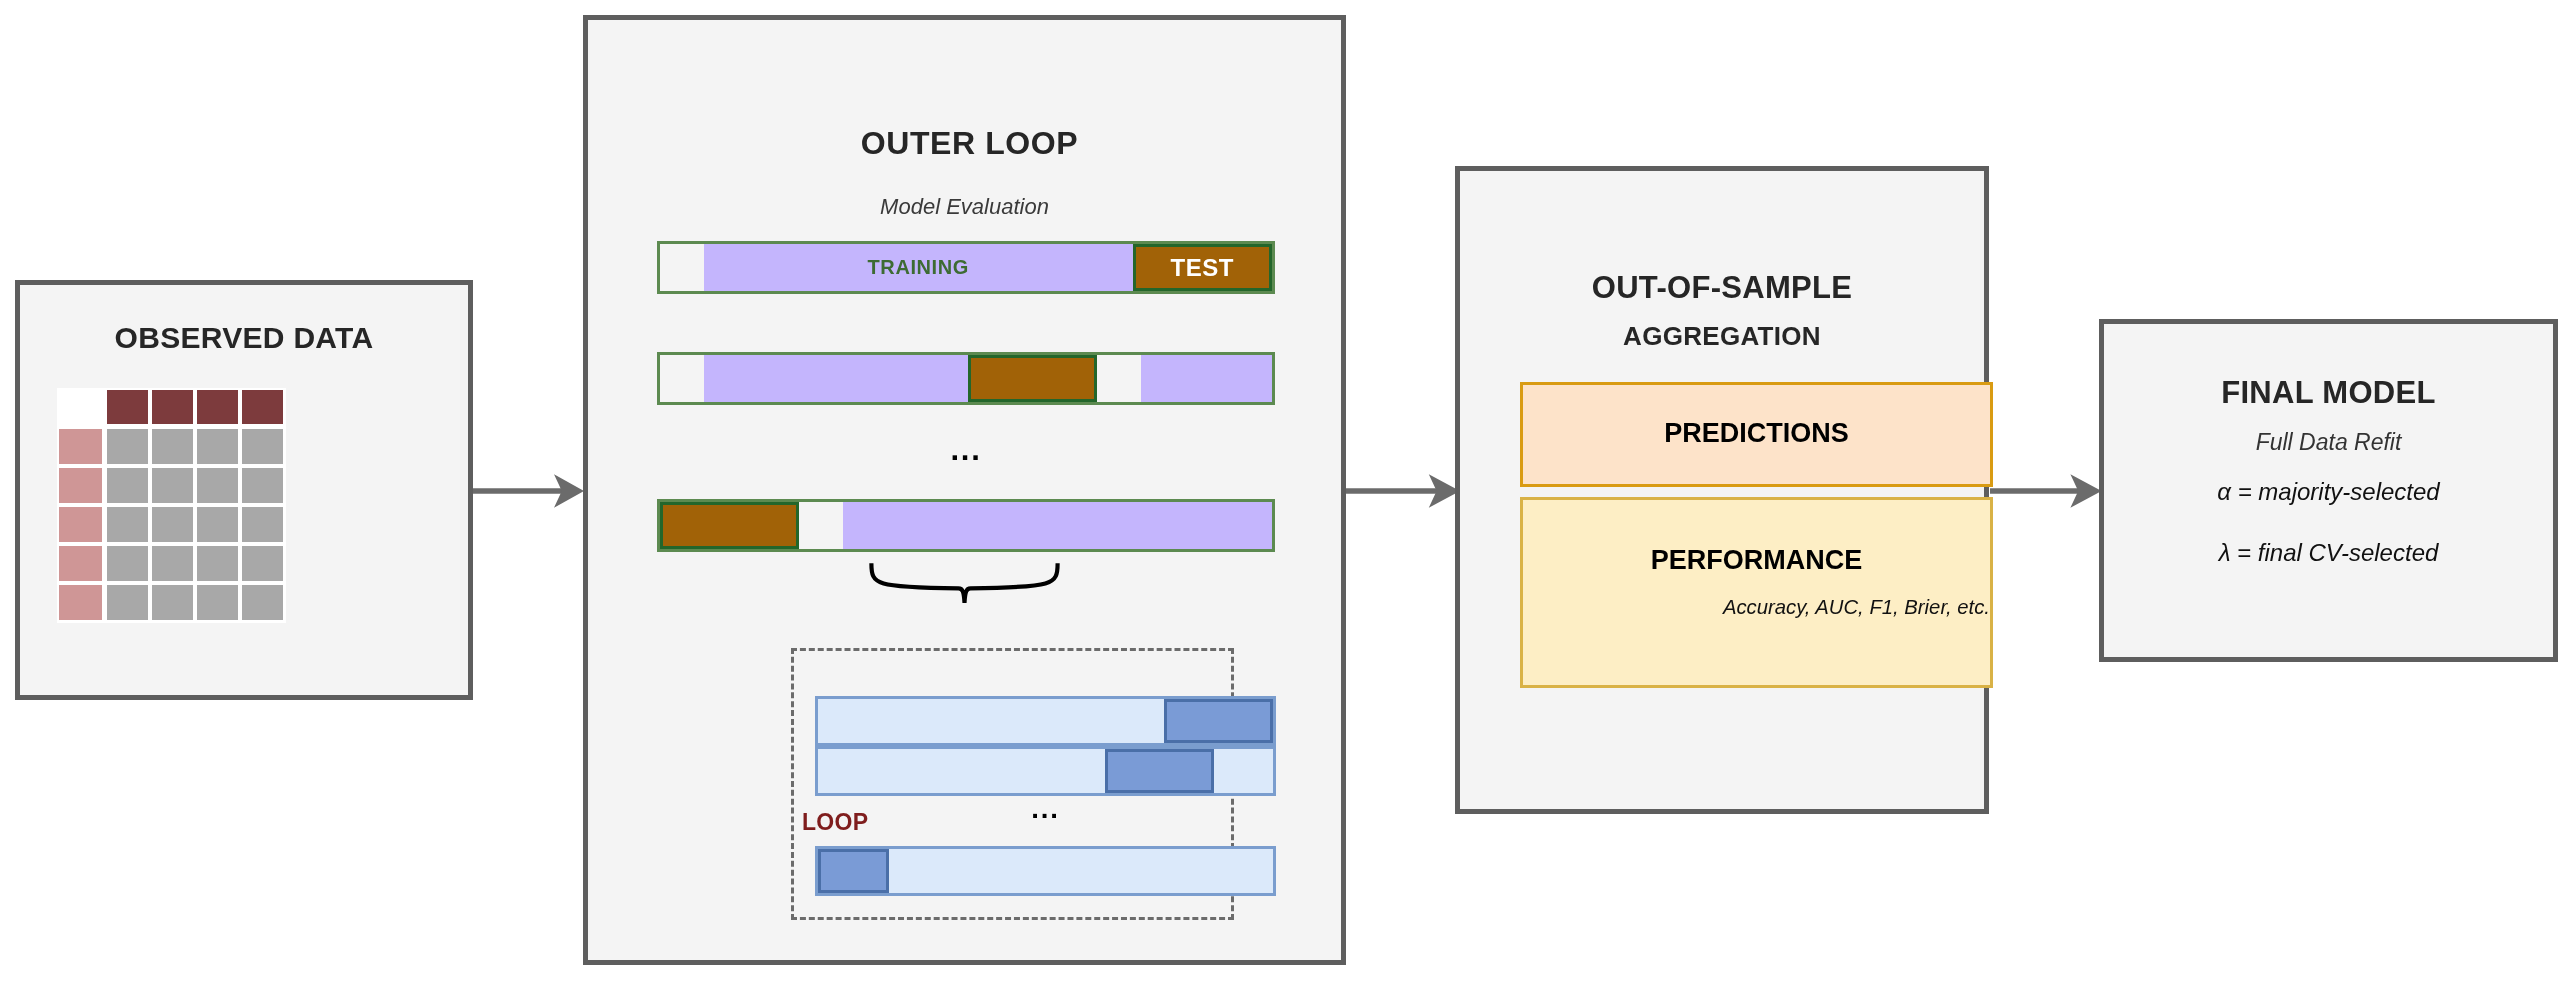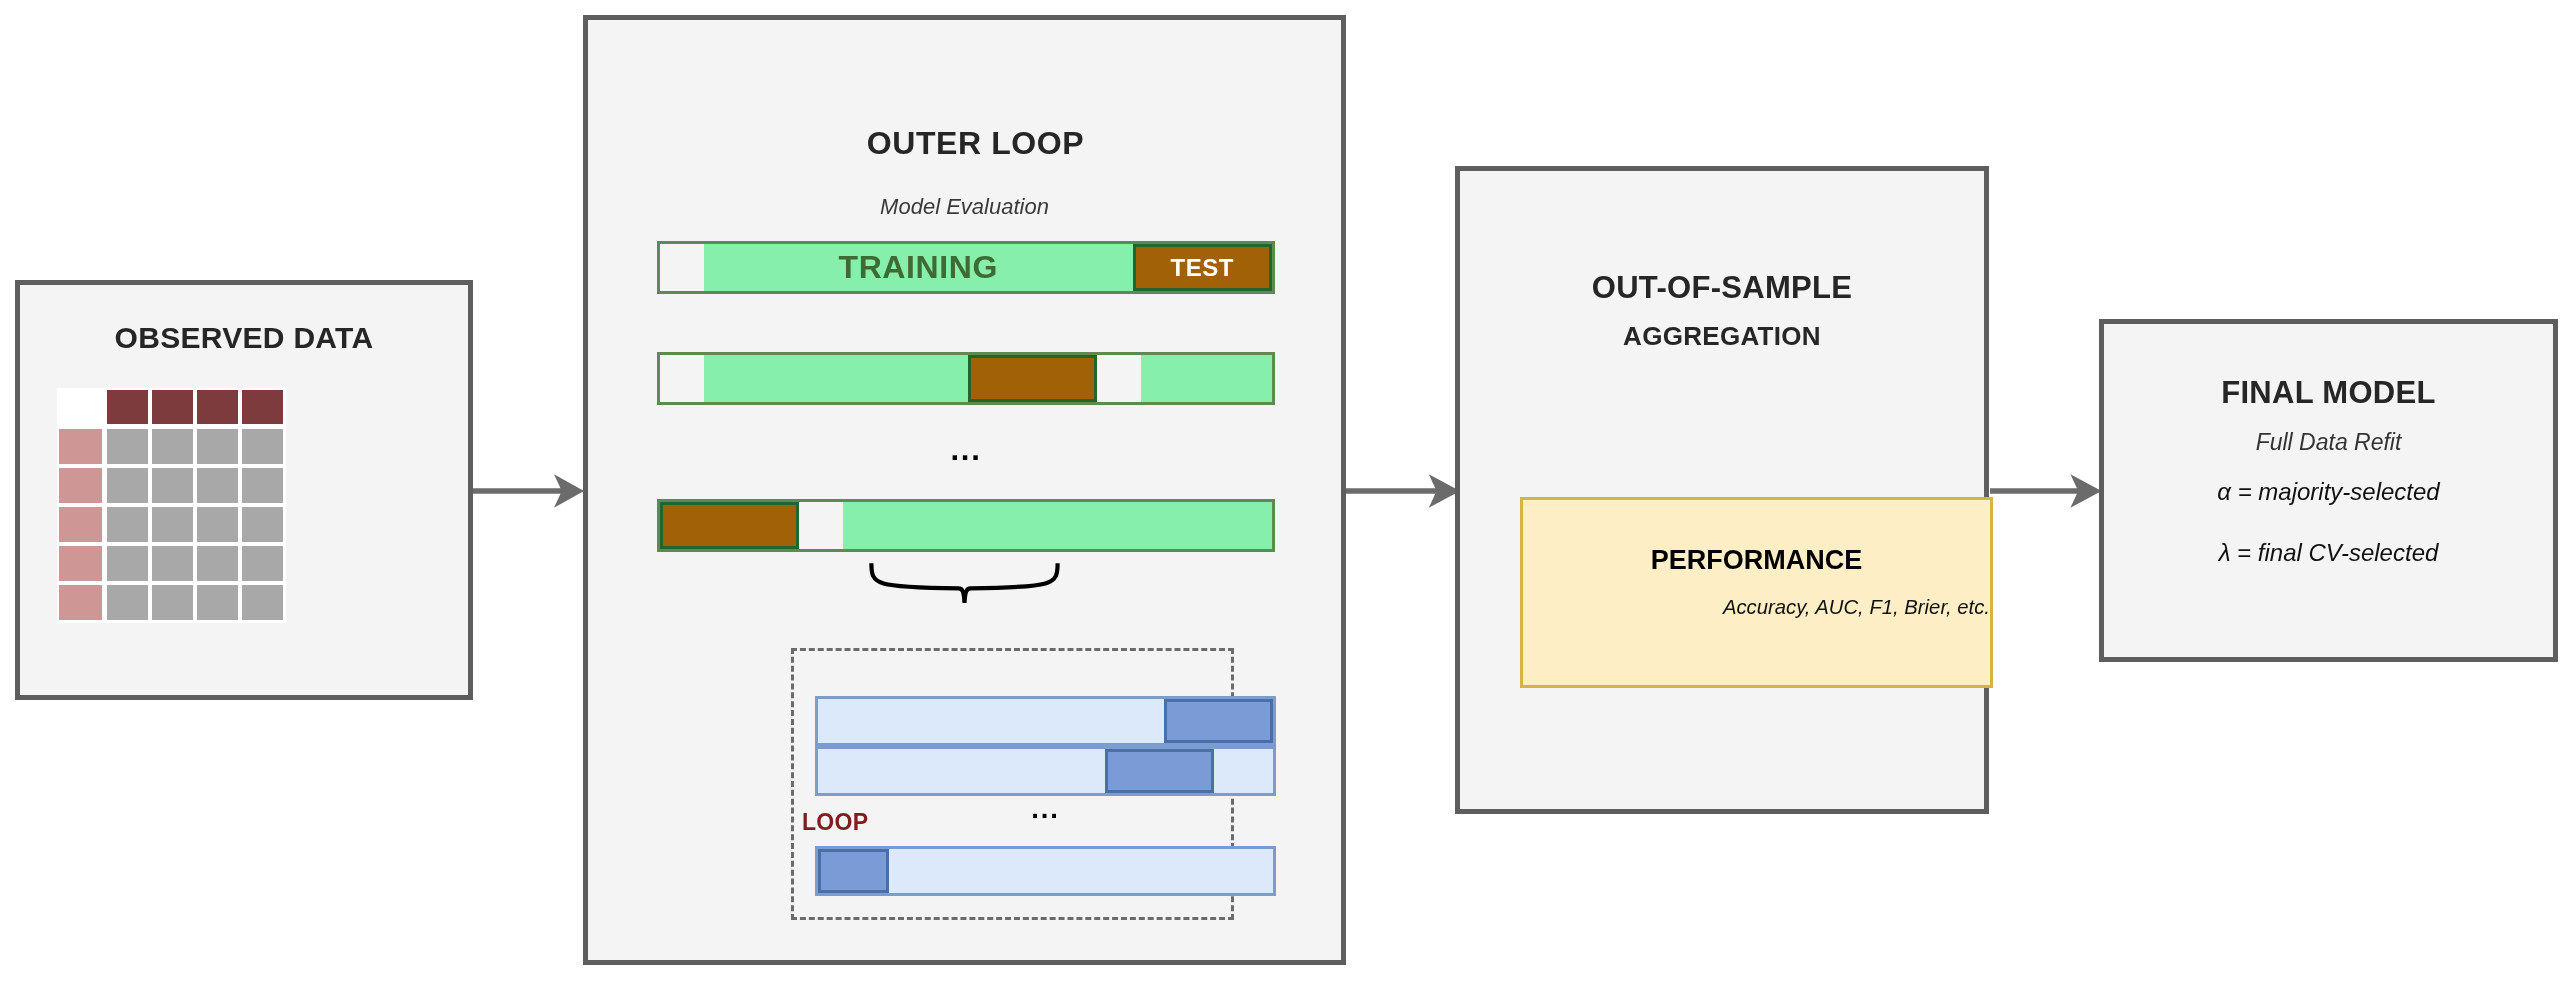--- a/index.html
+++ b/index.html
@@ -39,38 +39,38 @@
   }
   .cell{ width:100%; height:100%; }
   .cell.blank{ background:transparent; }
   .cell.hdr{ background:#7d3b3d; }
   .cell.rowlbl{ background:#cf9696; }
   .cell.body{ background:#a8a8a8; }
 
   
   #outer-panel{ left:583px; top:15px; width:763px; height:950px; }
   #outer-title{
-    position:absolute; left:11px; top:105px; width:100%;
+    position:absolute; left:5px; top:105px; width:100%;
     text-align:center; font-size:32px; font-weight:bold;
     letter-spacing:0.6px; color:#262626;
   }
   #outer-subtitle{
     position:absolute; left:0; top:174px; width:100%;
     text-align:center; font-size:22px; font-style:italic; color:#3a3a3a;
   }
 
   .foldbar{
     position:absolute; left:69px; width:618px; height:53px;
     display:flex; box-sizing:border-box;
     border:3px solid #5c8a50;
   }
   .seg{ height:100%; box-sizing:border-box;
         display:flex; align-items:center; justify-content:center; }
-  .seg.train{ background:#86efac; color:#3d6b33;
-              font-size:32px; font-weight:bold; letter-spacing:0.6px;margin-left:44px; }
+  .seg.train{ background:#c4b5fd; color:#3d6b33;
+              font-size:20px; font-weight:bold; letter-spacing:0.6px;margin-left:44px; }
   .seg.test{ background:#a16207; color:#ffffff;
              border:3px solid #23662b; box-sizing:border-box;
              font-size:24px; font-weight:bold; letter-spacing:0.6px; }
   #fold-1{ top:221px; }
   #fold-2{ top:332px; }
   #fold-3{ top:479px; }
 
   .ellipsis{
     position:absolute; text-align:center;
     font-size:31px; font-weight:bold; color:#000000;
@@ -278,20 +278,23 @@
 
   <svg class="arrow" style="left:1346px; top:461px; width:117px; height:60px;" viewBox="0 0 195 100">
     <line x1="0" y1="50" x2="152" y2="50" stroke="#6b6b6b" stroke-width="9"></line>
     <polygon points="190,50 138,22 151,50 138,78" fill="#6b6b6b"></polygon>
   </svg>
 
   <div class="panel" id="oos-panel">
     <div id="oos-title">OUT-OF-SAMPLE</div>
     <div id="oos-subtitle">AGGREGATION</div>
 
+    <div class="oos-card" id="predictions-card">
+      <div id="predictions-label">PREDICTIONS</div>
+    </div>
 
     <div class="oos-card" id="performance-card">
       <div id="performance-label">PERFORMANCE</div>
       <div id="performance-sub">Accuracy, AUC, F1, Brier, etc.</div>
     </div>
   </div>
 
   <svg class="arrow" style="left:1990px; top:461px; width:114px; height:60px;" viewBox="0 0 190 100">
     <line x1="0" y1="50" x2="148" y2="50" stroke="#6b6b6b" stroke-width="9"></line>
     <polygon points="186,50 134,22 147,50 134,78" fill="#6b6b6b"></polygon>

